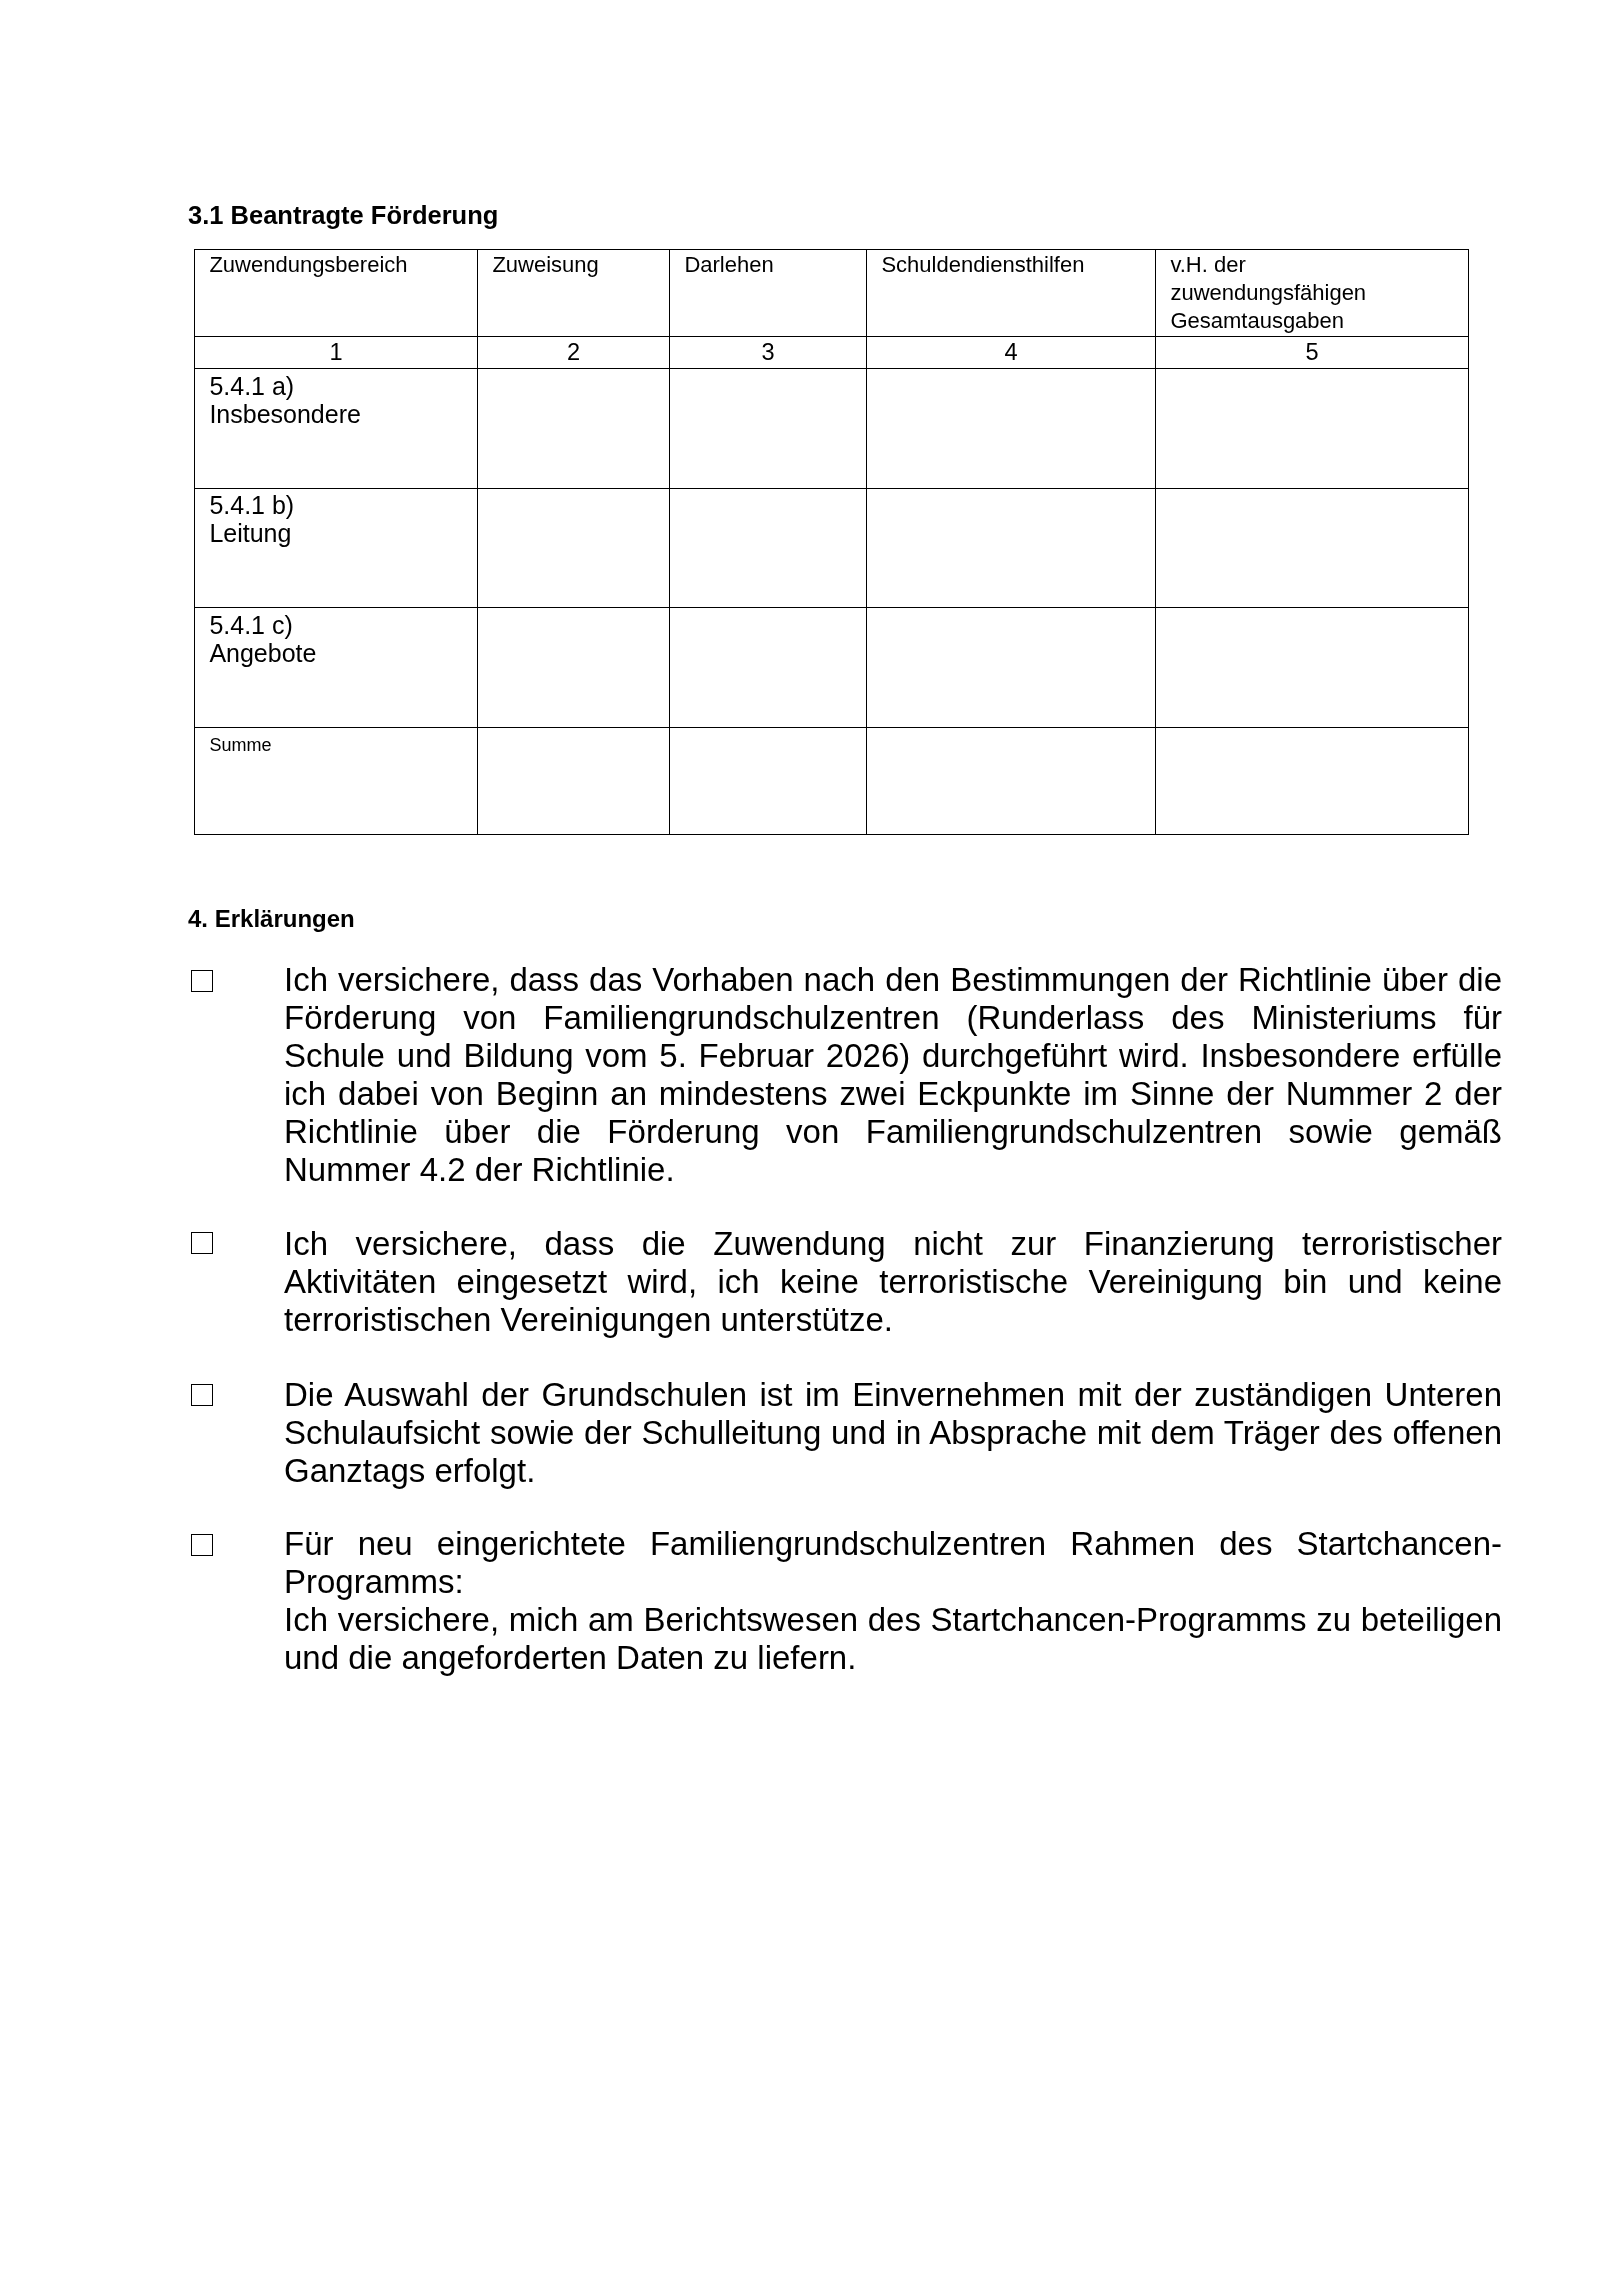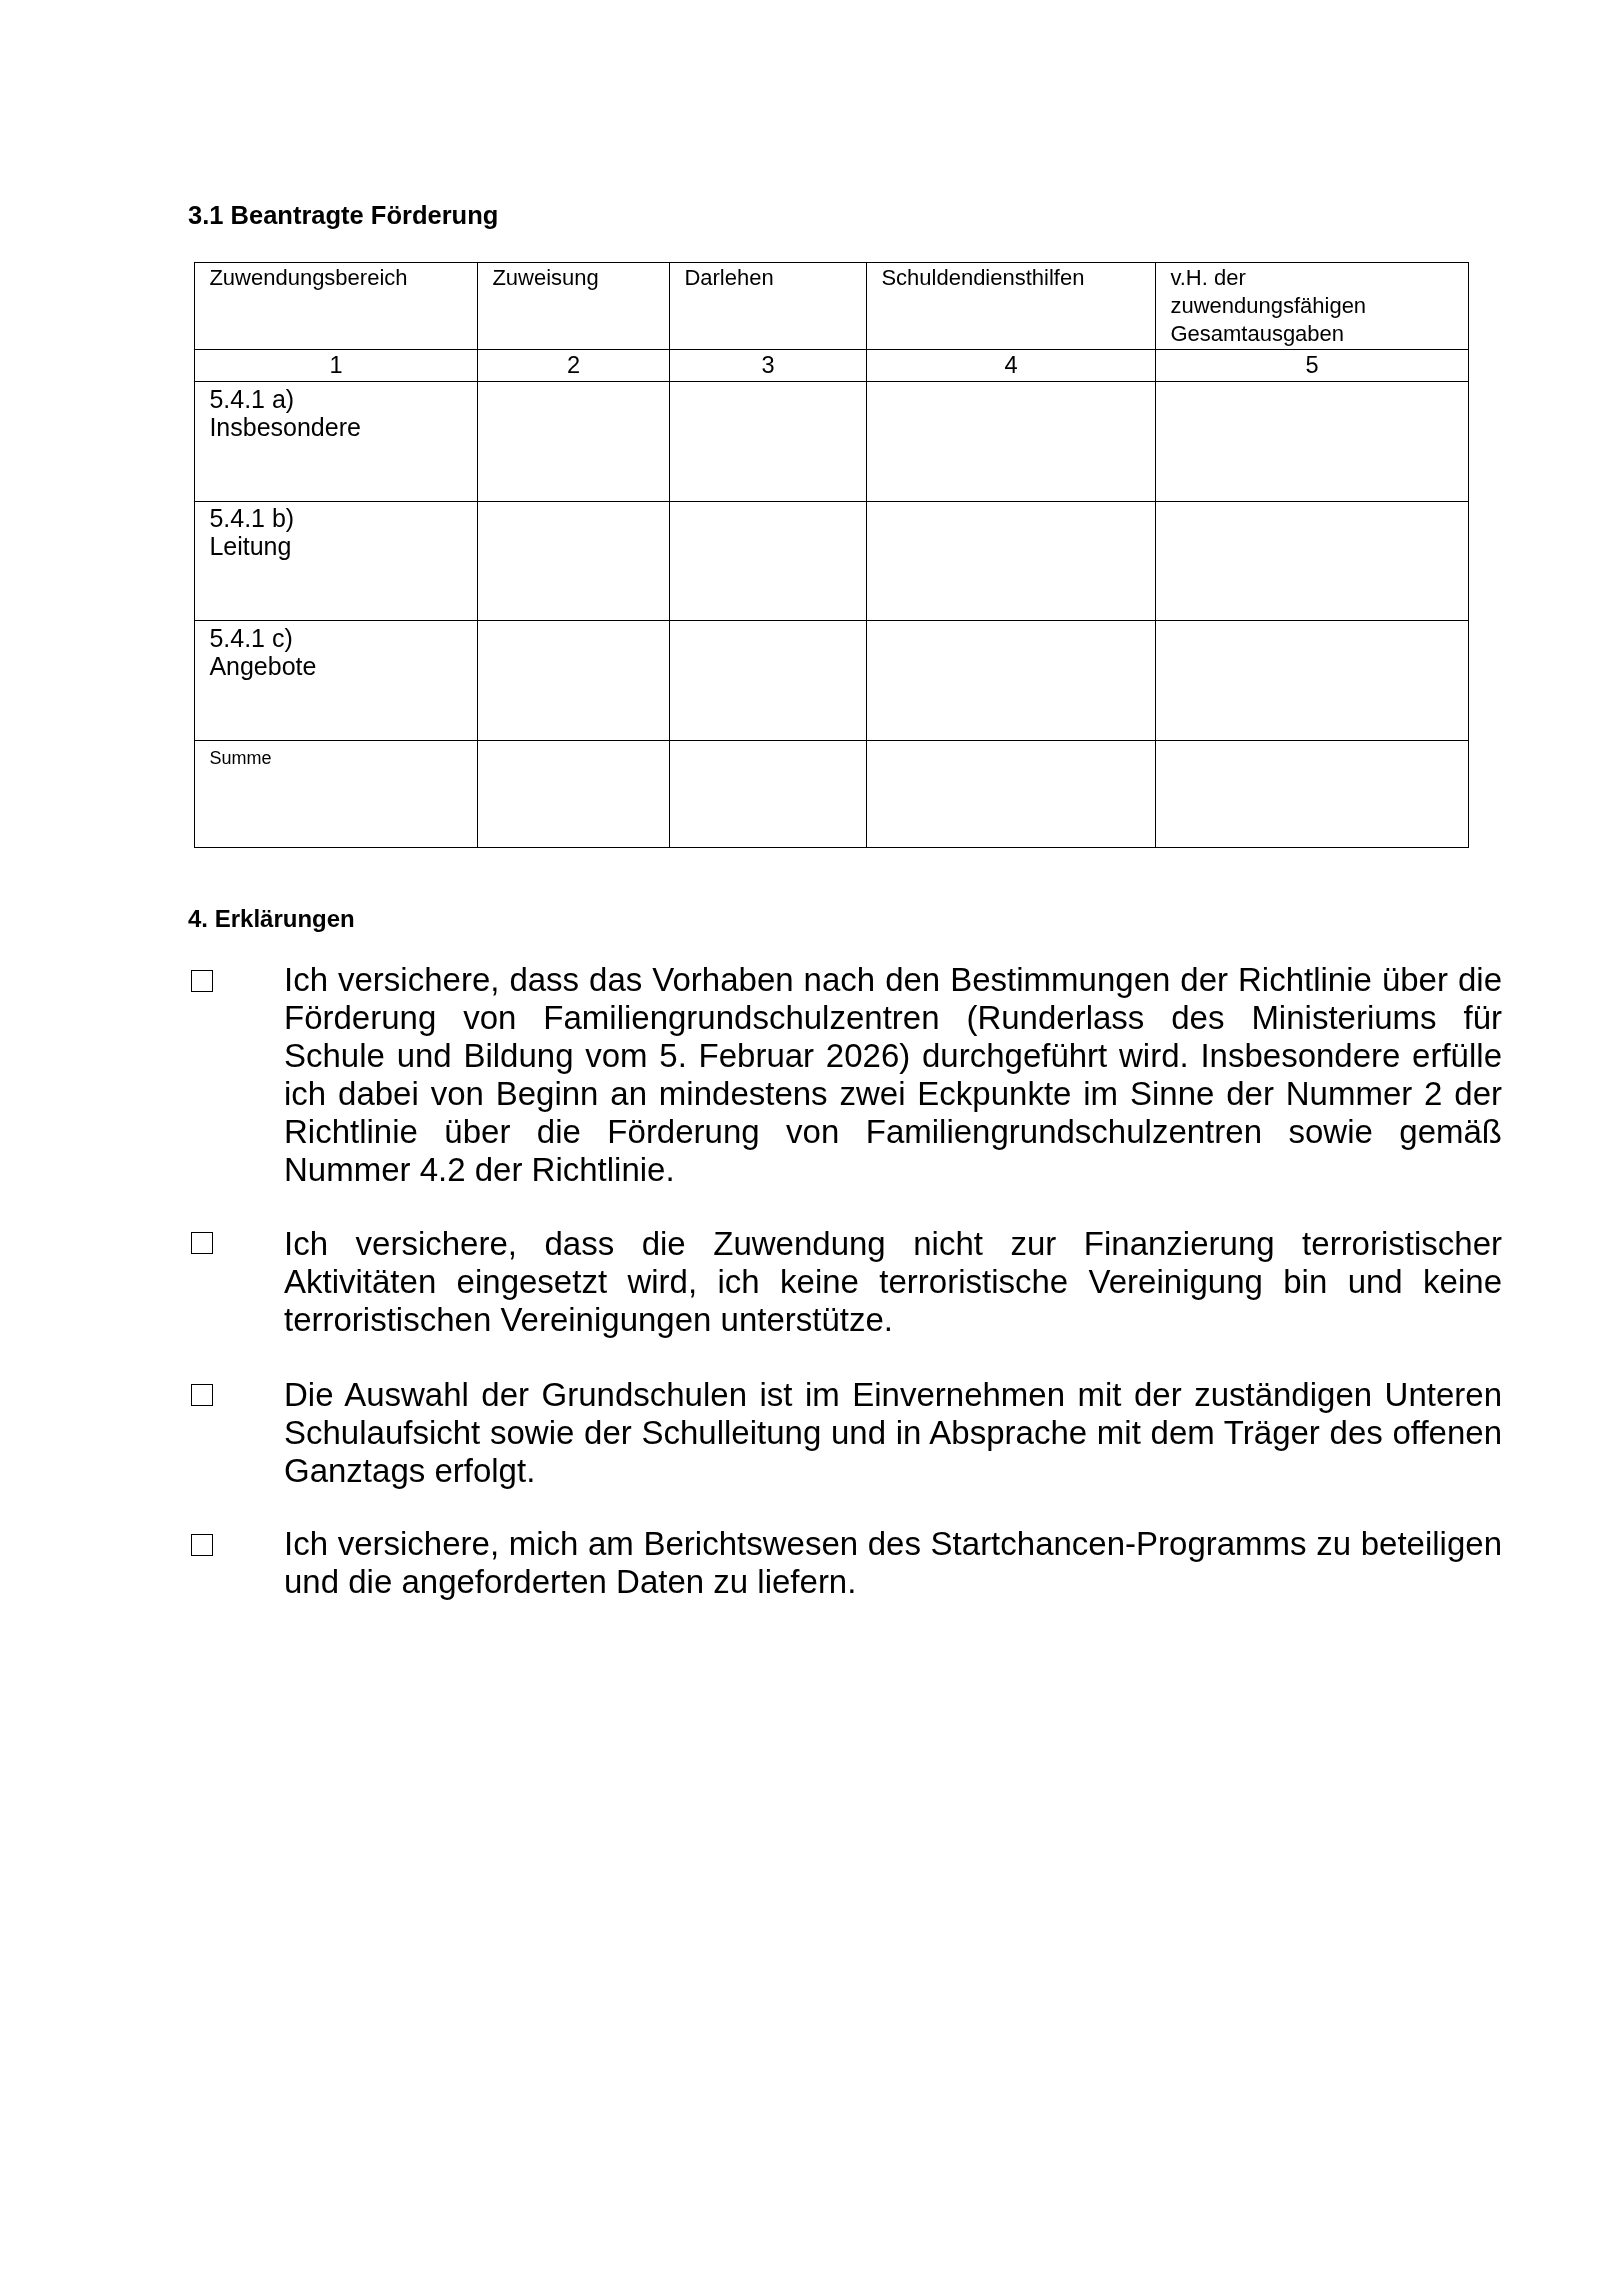--- a/index.html
+++ b/index.html
@@ -31,21 +31,21 @@
       line-height: 1;
       margin: 8px;
       white-space: nowrap;
     }
     #title-31 { top: 195px; }
     #title-4 { top: 899px; font-size: 24px; }
 
     table.funding {
       position: absolute;
       left: 194px;
-      top: 262px;
+      top: 249px;
       width: 1275px;
       border-collapse: collapse;
       table-layout: fixed;
       font-size: 22px;
     }
     table.funding td {
       border: 1.3px solid #000;
       vertical-align: top;
       padding: 0 0 0 14.4px;
       line-height: 28px;
@@ -200,18 +200,19 @@
   </div>
 
   <div id="decl-3" class="declaration">
     <span class="checkbox" role="checkbox" aria-checked="false"></span>
     <p class="decl-text">Die Auswahl der Grundschulen ist im Einvernehmen mit der zuständigen Unteren Schulaufsicht sowie der Schulleitung und in Absprache mit dem Träger des offenen Ganztags erfolgt.</p>
   </div>
 
   <div id="decl-4" class="declaration">
     <span class="checkbox" role="checkbox" aria-checked="false"></span>
     <div class="decl-text">
+      <span class="line-block">Für neu eingerichtete Familiengrundschulzentren Rahmen des Startchancen-Programms:</span>
       <span class="line-block">Ich versichere, mich am Berichtswesen des Startchancen-Programms zu beteiligen und die angeforderten Daten zu liefern.</span>
     </div>
   </div>
 
 </div>
 
 
 </body></html>

